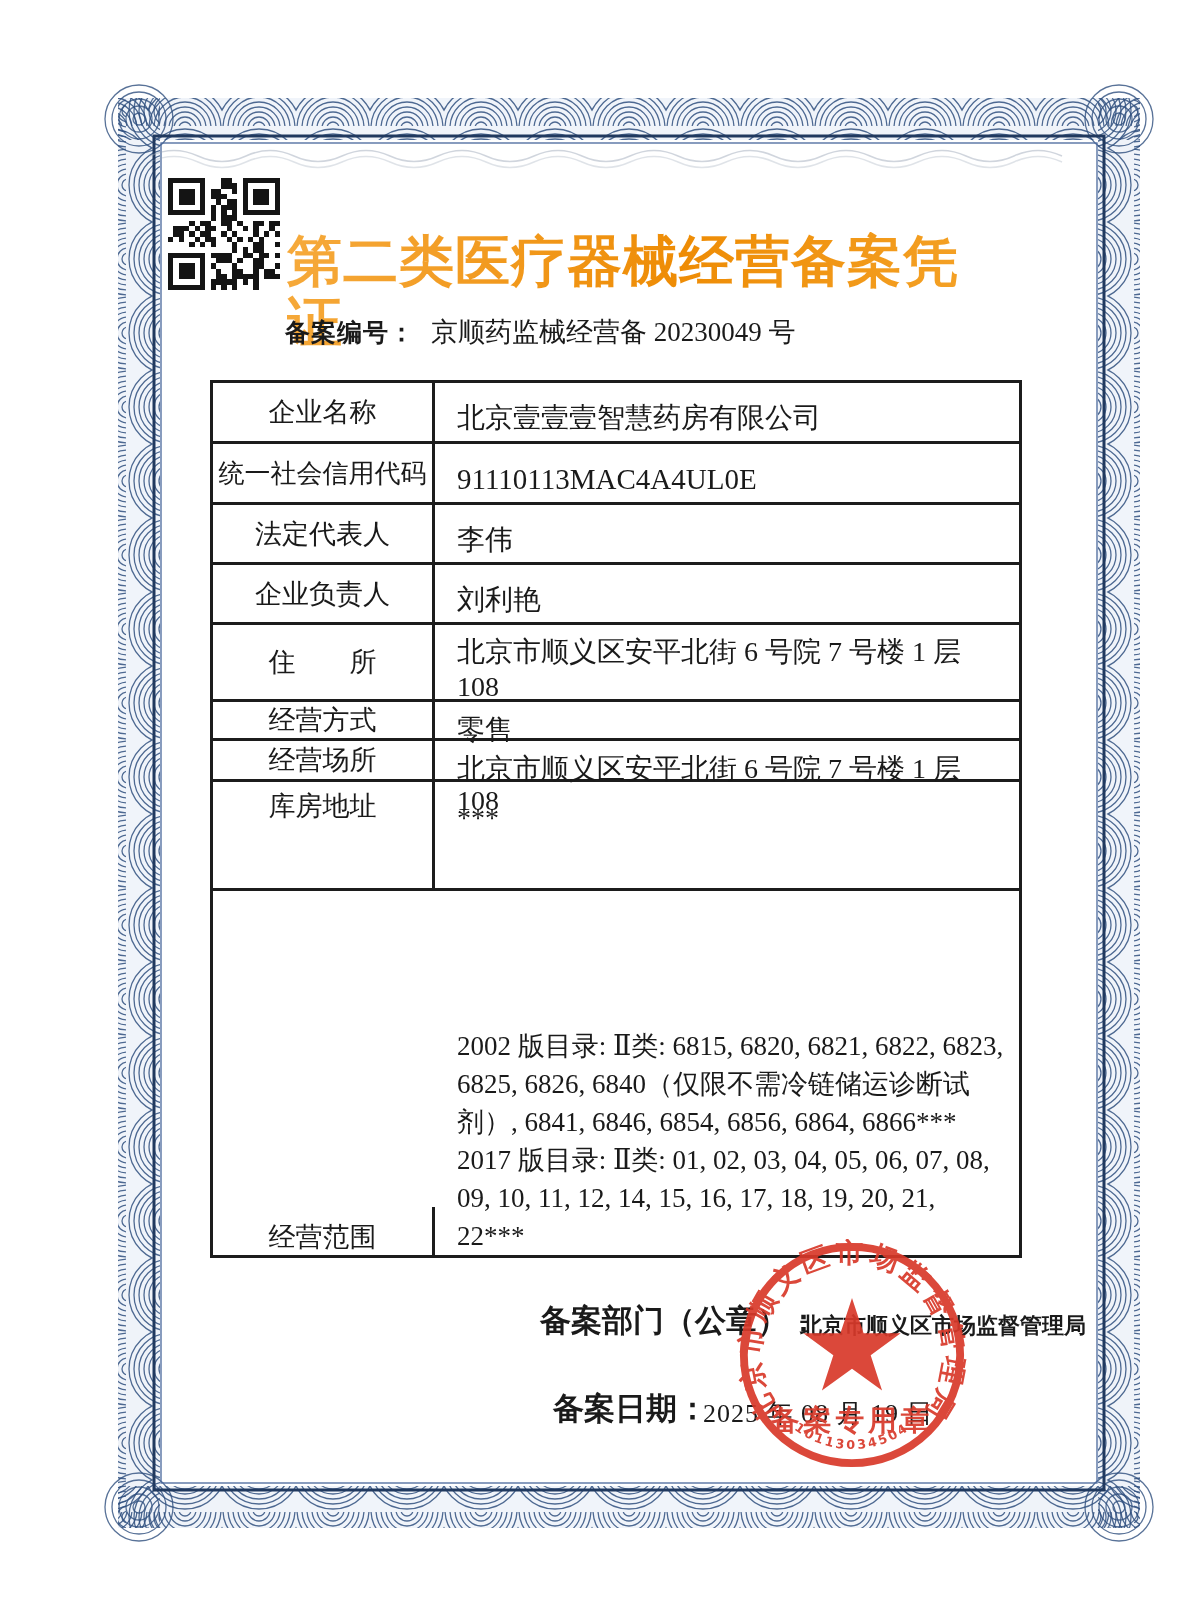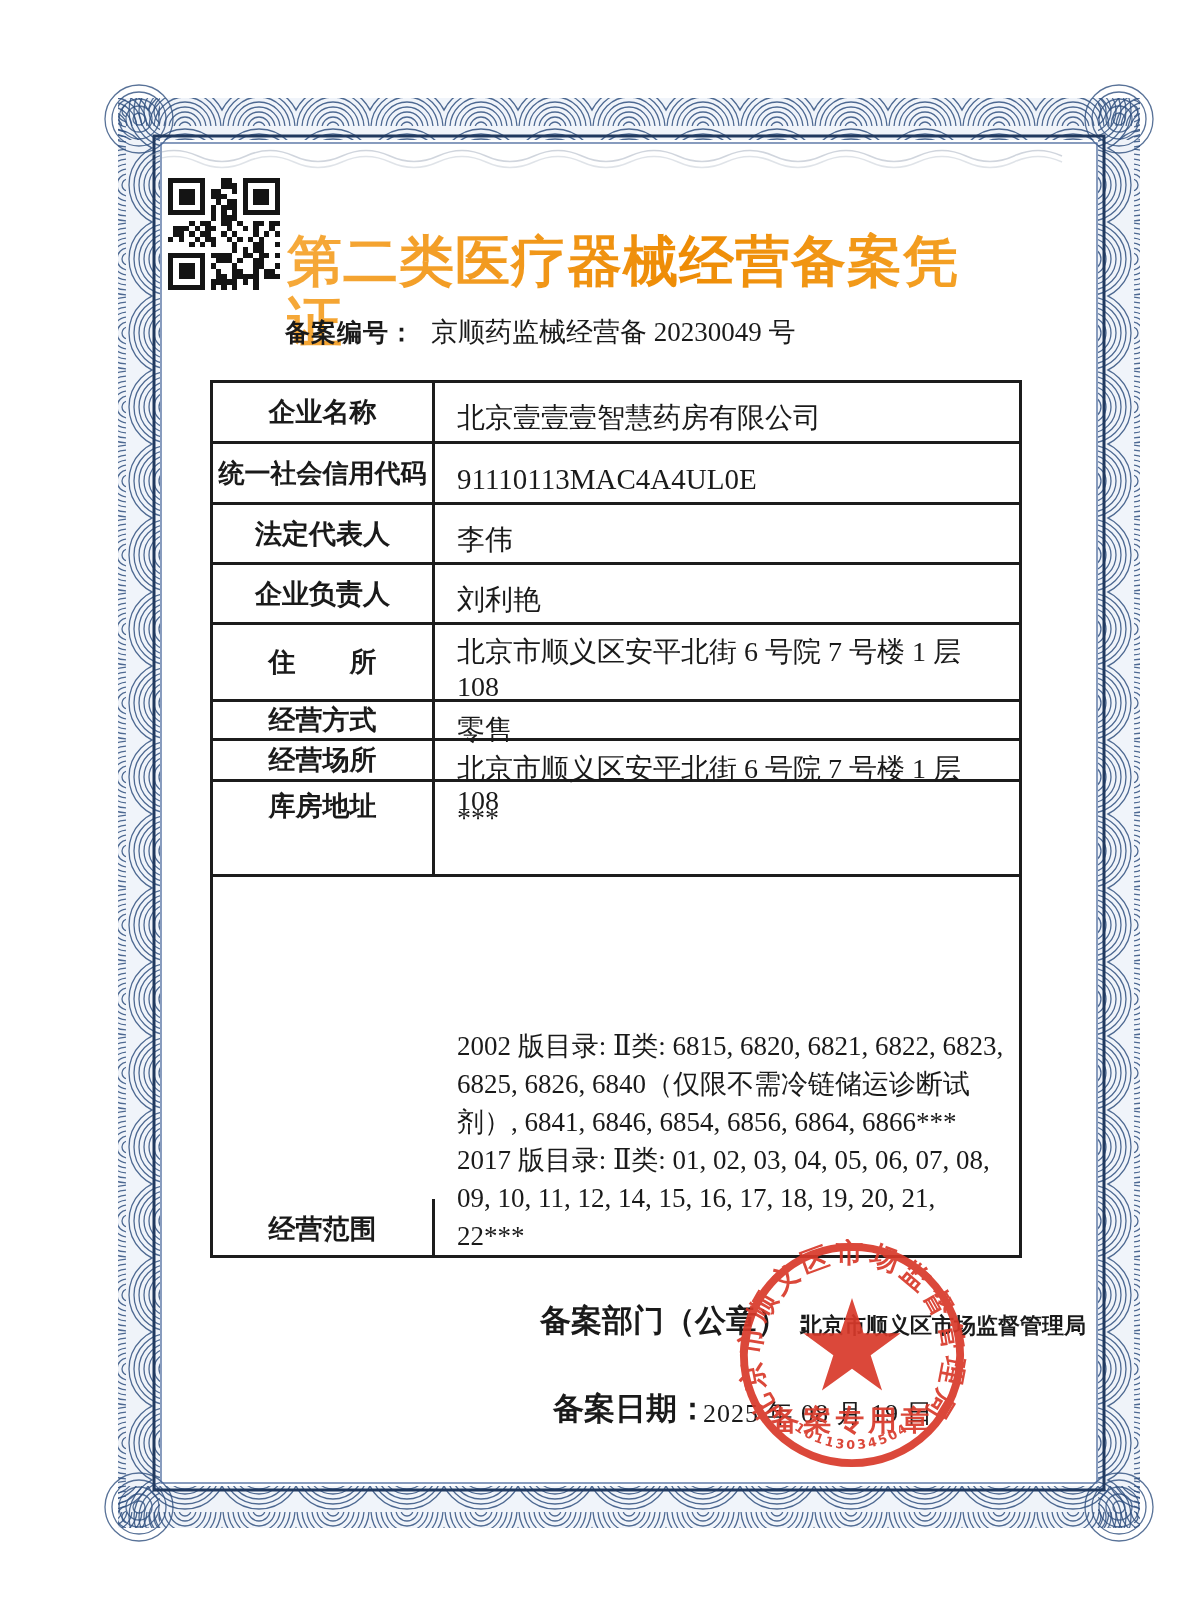--- a/index.html
+++ b/index.html
@@ -30,28 +30,28 @@
   .cert-table{
     position:absolute;left:210px;top:380px;width:812px;height:878px;
     border:3px solid #1c1c1c;box-sizing:border-box;display:flex;flex-direction:column;
     background:#fff;
   }
   .trow{display:flex;border-bottom:3px solid #1c1c1c;box-sizing:border-box;}
   .trow:last-child{border-bottom:none;align-items:flex-end;}
   .tlabel{
     width:222px;flex:0 0 222px;border-right:3px solid #1c1c1c;box-sizing:border-box;
     display:flex;align-items:center;justify-content:center;
-    font-size:27px;font-weight:bold;text-align:center;padding:8px 4px;
+    font-size:27px;font-weight:normal;text-align:center;padding:0 4px;
   }
   .tvalue{
     flex:1;display:flex;align-items:center;
     font-size:28px;padding-left:22px;padding-right:10px;box-sizing:border-box;margin-top:12px;
   }
   .h61{height:61px;} .h60{height:60px;} .h62{height:77px;} .h56{height:39px;}
-  .h57{height:41px;} .h109{height:95px;} .hfill{flex:1;}
+  .h57{height:41px;} .h109{height:109px;} .hfill{flex:1;}
   .vtop{align-items:flex-start;}
   .ltop{align-items:flex-start;padding-top:6px;}
   .pt2{padding-top:0;line-height:1.15;}
   .pt8{padding-top:8px;}
   .pt12{padding-top:12px;}
   .scope{font-size:27px;line-height:38px;white-space:pre-line;padding-top:10px;}
   
   .dept-label{position:absolute;left:540px;top:1300px;font-size:31px;font-weight:bold;white-space:nowrap;}
   .dept-value{position:absolute;left:800px;top:1311px;font-size:22px;font-weight:bold;
     font-family:"Liberation Sans","DejaVu Sans",sans-serif;white-space:nowrap;}

